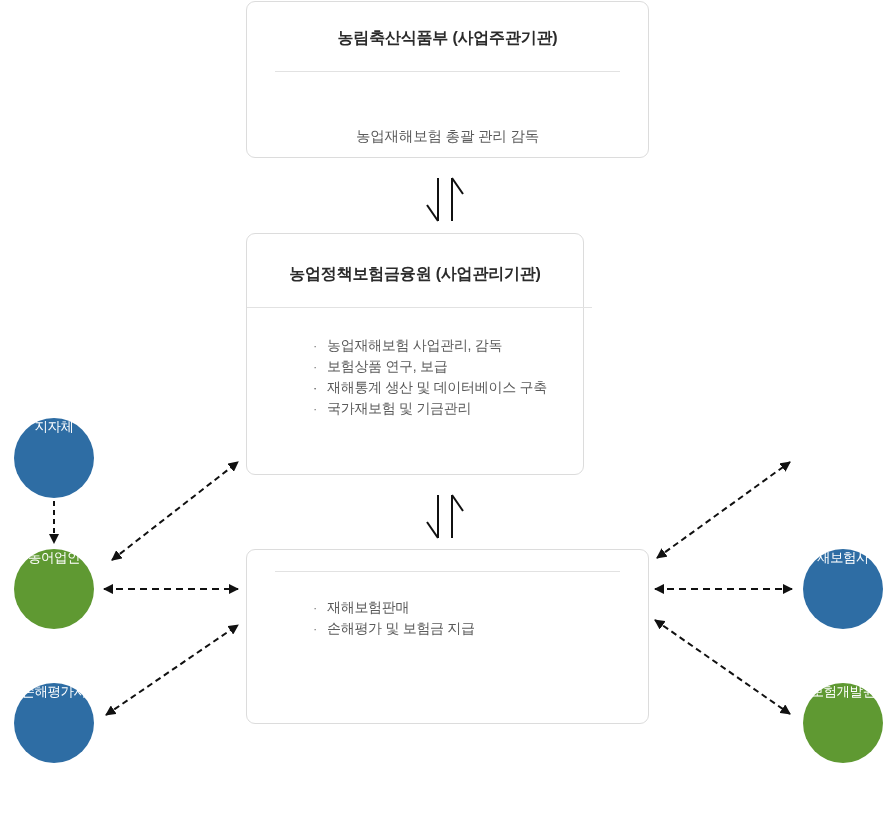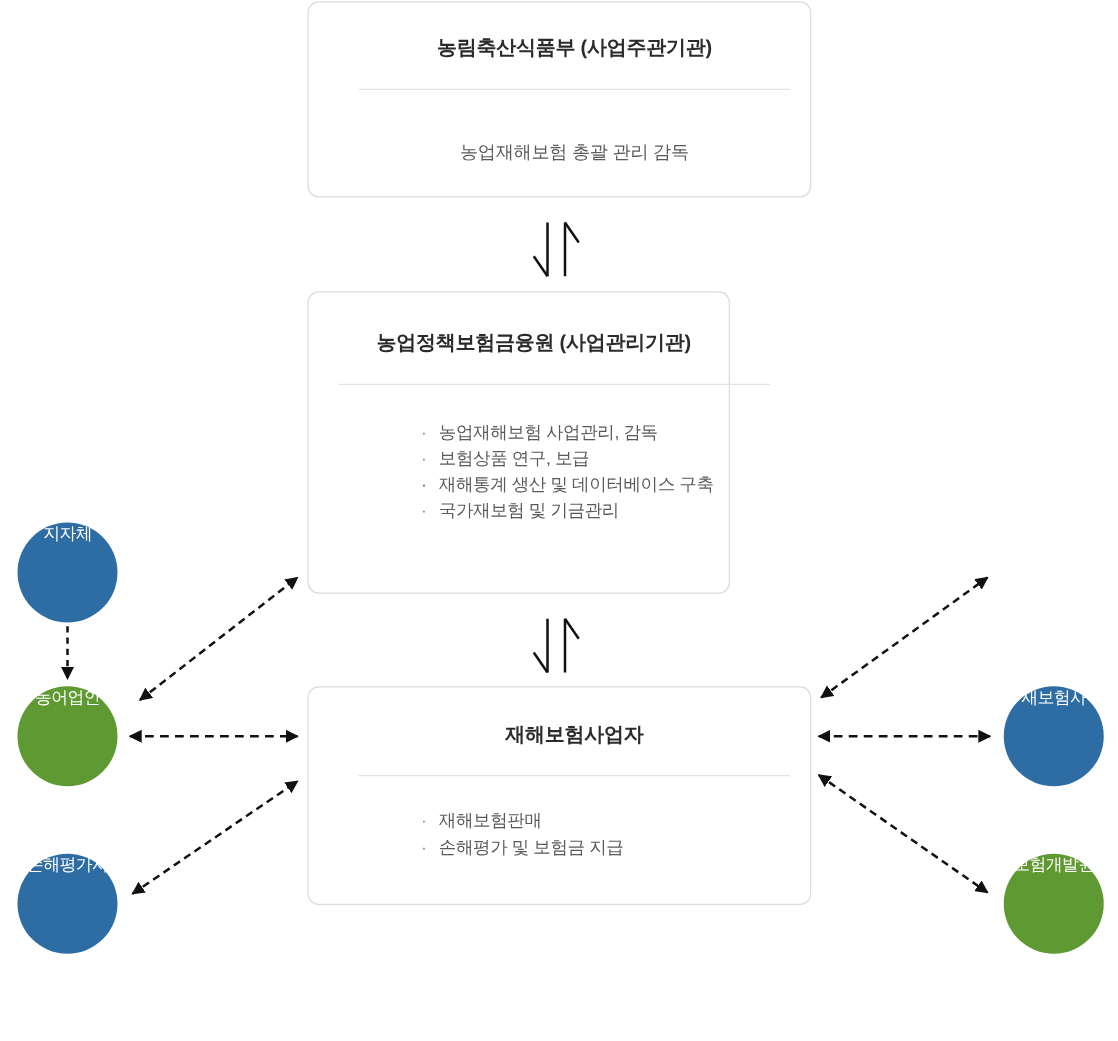--- a/index.html
+++ b/index.html
@@ -32,21 +32,20 @@
   }
 
   
   .panel {
     position: absolute;
     box-sizing: border-box;
     background: #ffffff;
     border: 1px solid #dcdcdc;
     border-radius: 9px;
     box-shadow: 0 0 0 0 rgba(0,0,0,0);
-    padding-left: 24px;
   }
   .panel-title {
     text-align: center;
     font-size: 16px;
     font-weight: bold;
     color: #2b2b2b;
     letter-spacing: -0.2px;
   }
   .panel-rule {
     height: 0;
@@ -83,21 +82,21 @@
 
   
   #panel-ministry {
     left: 246px;
     top: 1px;
     width: 403px;
     height: 157px;
   }
   #panel-ministry .panel-title { margin-top: 26px; }
   #panel-ministry .panel-rule  { width: 345px; margin-top: 22px; }
-  #panel-ministry .panel-sub   { margin-top: 40px; }
+  #panel-ministry .panel-sub   { margin-top: 55px; }
 
   
   #panel-agency {
     left: 246px;
     top: 233px;
     width: 338px;
     height: 242px;
   }
   #panel-agency .panel-title { margin-top: 30px; }
   #panel-agency .panel-rule  { width: 345px; margin-top: 22px; }
@@ -211,21 +210,20 @@
         <span>재해통계 생산 및 데이터베이스 구축</span>
       </li>
       <li>
         <span class="bullet">·</span>
         <span>국가재보험 및 기금관리</span>
       </li>
     </ul>
   </div>
 
   <div class="panel" id="panel-insurer">
-    <div class="panel-title">재해보험사업자</div>
     <div class="panel-rule"></div>
     <ul class="panel-list">
       <li>
         <span class="bullet">·</span>
         <span>재해보험판매</span>
       </li>
       <li>
         <span class="bullet">·</span>
         <span>손해평가 및 보험금 지급</span>
       </li>

